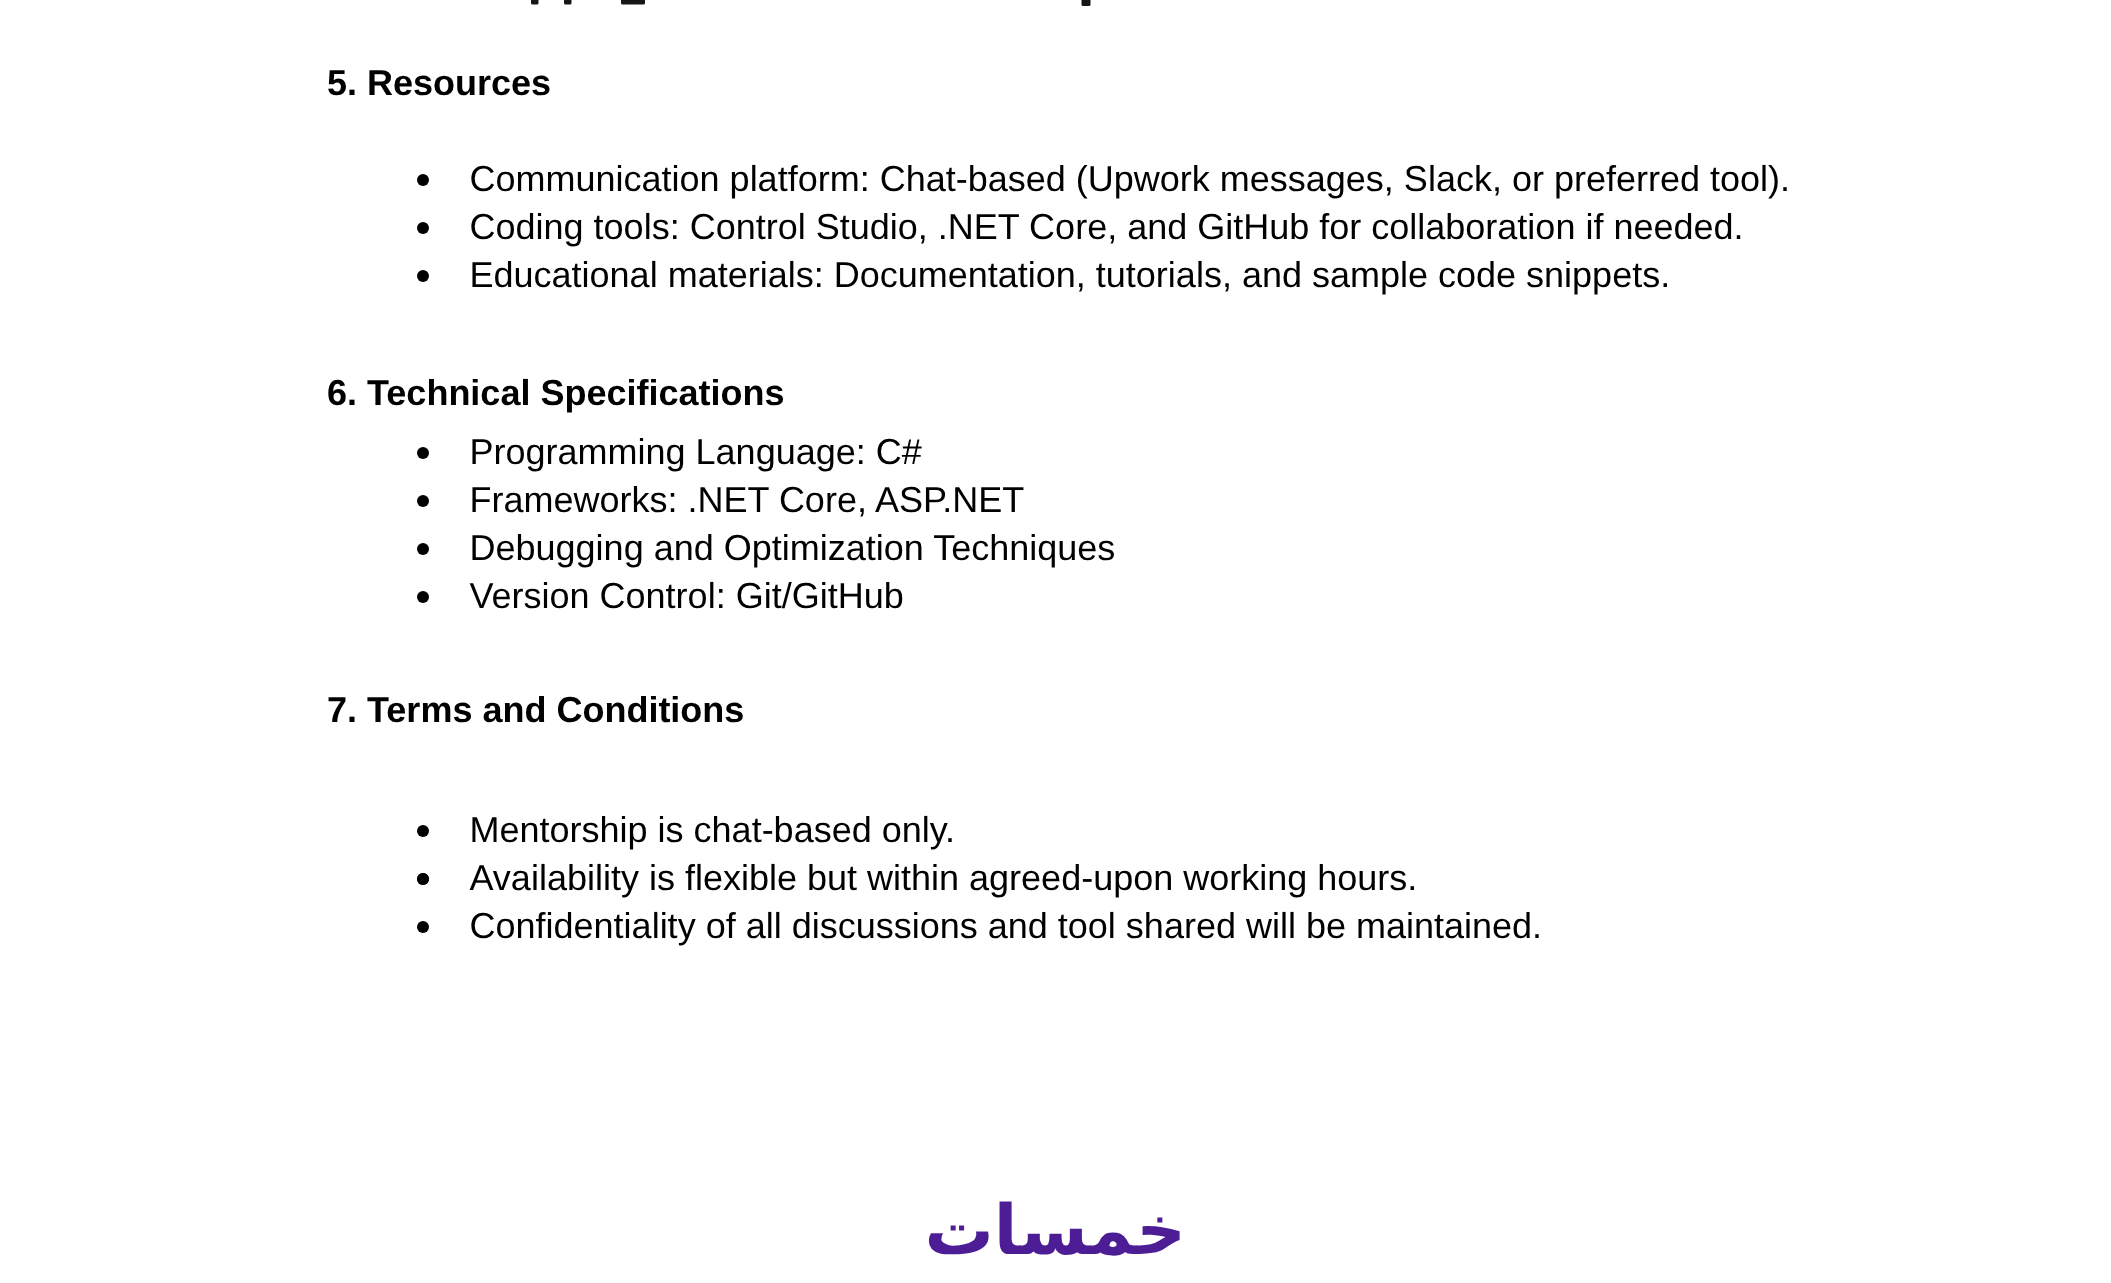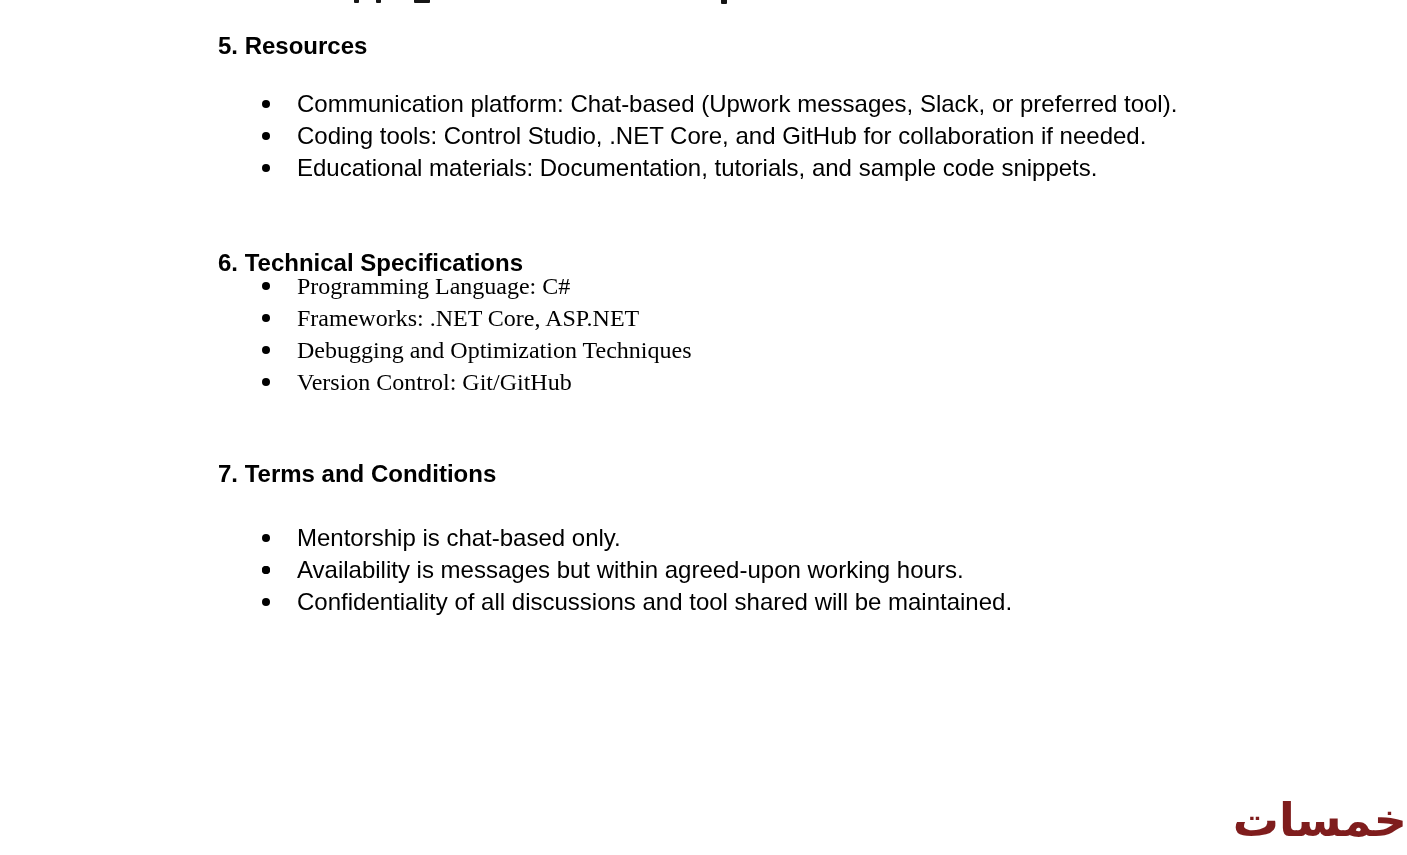--- a/index.html
+++ b/index.html
@@ -21,34 +21,34 @@
 
   .heading {
     position: absolute;
     left: 218px;
     margin: 0;
     font-size: 24px;
     line-height: 32px;
     font-weight: bold;
     white-space: nowrap;
   }
-  .heading.h5 { top: 30px; }
+  .heading.h5 { top: 40px; }
   .heading.h6 { top: 210px; margin-top: 37px; }
   .heading.h7 { top: 458px; }
 
   ul.blist {
     position: absolute;
     left: 218px;
-    margin: 0;
+    margin: 16px;
     padding: 0;
     list-style: none;
     width: 969px;
   }
   ul.blist.l5 { top: 88px; }
-  ul.blist.l6 { top: 270px; font-family: Liberation Serif, serif; }
+  ul.blist.l6 { top: 270px; }
   ul.blist.l7 { top: 522px; }
 
   ul.blist li {
     position: relative;
     box-sizing: border-box;
     padding-left: 79px;
     font-size: 24px;
     line-height: 32px;
   }
   .bullet {
@@ -59,27 +59,28 @@
     height: 8px;
     background: #000000;
     border-radius: 50%;
   }
 
   .watermark {
     position: absolute;
     top: 794px;
     left: 0;
     width: 100%;
+    text-align: center;
     direction: rtl;
     font-family: "DejaVu Sans", sans-serif;
     font-weight: bold;
     font-size: 46px;
     line-height: 52px;
     letter-spacing: 2px;
-    color: #7f1d1d;
+    color: #4c1d95;
     user-select: none;
   }
 </style>
 </head>
 <body>
 
 <div class="page">
 
   <div>
     <div class="frag f1"></div>
@@ -128,21 +129,21 @@
   <ul class="blist l7">
     <li>
       <span class="bullet"></span>
       <span>Mentorship is chat-based only.</span>
     </li>
     <li>
       <span class="bullet"></span>
     </li>
     <li>
       <span class="bullet"></span>
-      <span>Availability is messages but within agreed-upon working hours.</span>
+      <span>Availability is flexible but within agreed-upon working hours.</span>
     </li>
     <li>
       <span class="bullet"></span>
       <span>Confidentiality of all discussions and tool shared will be maintained.</span>
     </li>
   </ul>
 
   <div class="watermark">خمسات</div>
 
 </div>

